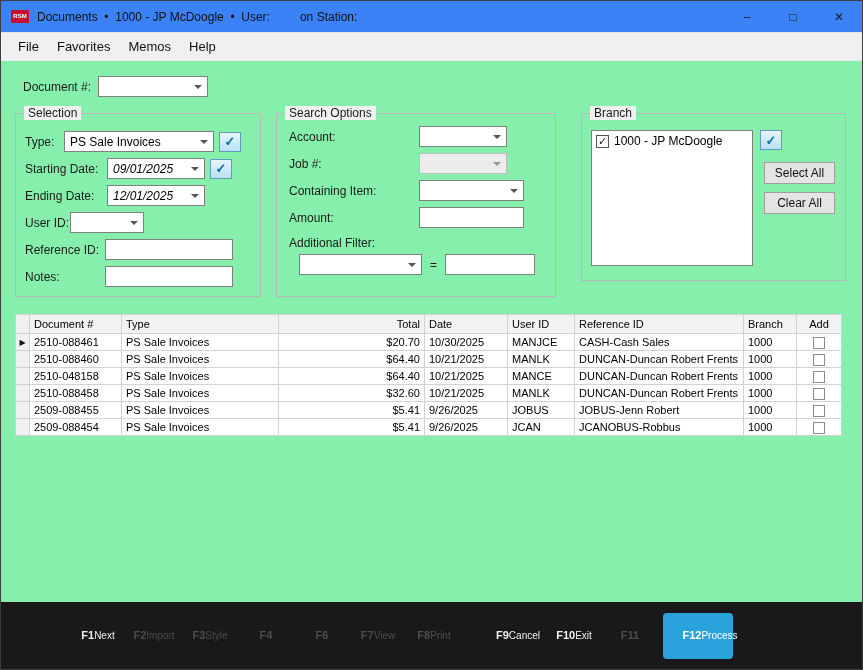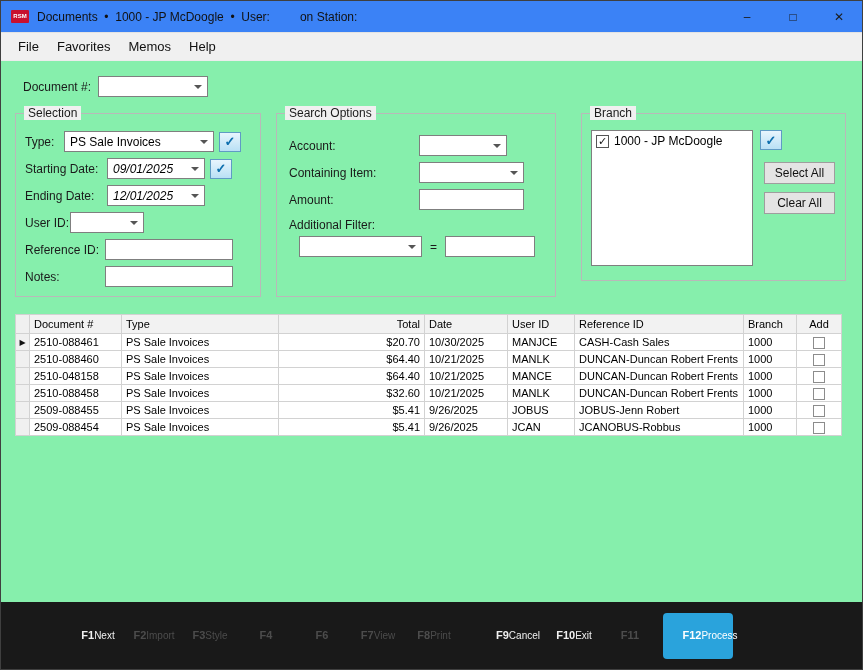--- a/index.html
+++ b/index.html
@@ -28,21 +28,21 @@
   .combo.disabled .chev{border-top-color:#9a9a9a;}
   .textbox{box-sizing:border-box;height:21px;background:#fff;border:1px solid #7f7f7f;font-family:inherit;font-size:12px;padding:0 4px;color:#000;outline:none;}
   .check-btn{flex:none;box-sizing:border-box;width:22px;height:20px;margin-left:5px;border:1px solid #5f9bc4;background:linear-gradient(#e8f5fd,#b9e0f5);color:#0d6fae;font-size:13px;font-weight:bold;display:flex;align-items:center;justify-content:center;}
 
   .docnum-row{position:absolute;left:22px;top:15px;display:flex;align-items:center;}
 
   
   .group{position:absolute;box-sizing:border-box;border:1px solid #b9b9b9;padding-top:17px;}
   .group-title{position:absolute;top:-8px;left:8px;background:#f0f0f0;padding:0 4px;font-size:12px;color:#1a1a1a;}
   .group-selection{left:14px;top:52px;width:246px;height:184px;}
-  .group-search{left:275px;top:52px;width:280px;height:184px;padding-top:21px;}
+  .group-search{left:275px;top:52px;width:280px;height:184px;padding-top:12px;}
   .group-branch{left:580px;top:52px;width:265px;height:168px;}
   .grp-row{display:flex;align-items:center;margin:0 0 6px 9px;height:21px;}
   .group-search .grp-row{margin-left:12px;}
   .group-search .filter-label-row{height:17px;margin-bottom:3px;}
   .group-search .filter-row{margin-left:22px;}
 
   .lw-39{width:39px;}.lw-82{width:82px;}.lw-45{width:45px;}.lw-80{width:80px;}.lw-130{width:130px;}
   .w110{width:110px;}.w150{width:150px;}.w82{width:98px;font-style:italic;}.w74{width:74px;}.w128{width:128px;}
   .w88{width:88px;}.w105{width:105px;}.w123{width:123px;}.w90{width:90px;}
 
@@ -155,20 +155,27 @@
         <span class="field-label lw-80">Notes:</span>
         <input class="textbox w128" value="" style="">
       </div>
     </div>
 
     <div class="group group-search">
       <span class="group-title">Search Options</span>
       <div class="grp-row">
         <span class="field-label lw-130">Account:</span>
         <div class="combo w88">
+          <span class="cval"></span>
+          <span class="chev"></span>
+        </div>
+      </div>
+      <div class="grp-row">
+        <span class="field-label lw-130">Job #:</span>
+        <div class="combo w88 disabled">
           <span class="cval"></span>
           <span class="chev"></span>
         </div>
       </div>
       <div class="grp-row">
         <span class="field-label lw-130">Containing Item:</span>
         <div class="combo w105">
           <span class="cval"></span>
           <span class="chev"></span>
         </div>

